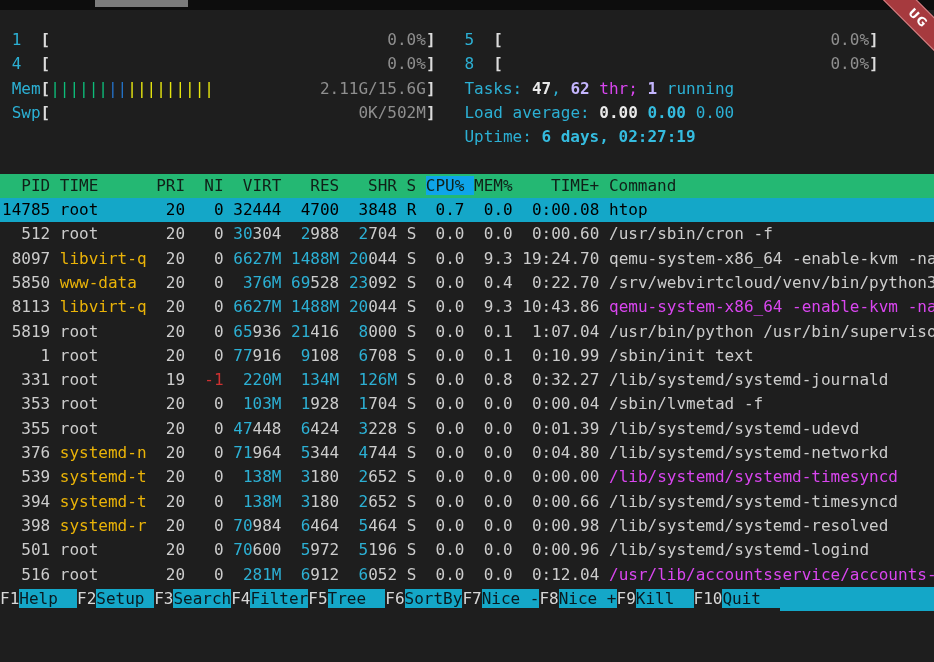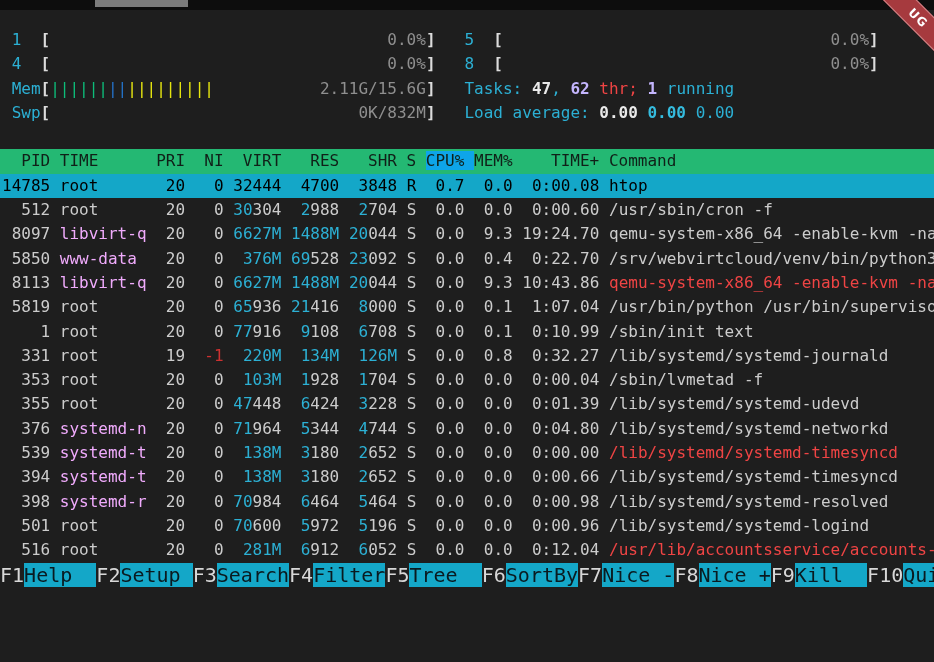--- a/index.html
+++ b/index.html
@@ -19,29 +19,29 @@
   .line.header{background:#24b873;color:#102018;}
   .line.header span{color:#102018;}
   .hdr-sort{background:#0ea5e9;}
   .line.selected{background:#14a7c8;}
   .line.selected span{color:#000000;}
   .cyan{color:#2cb0d4;}
   .cyan-b{color:#35bcdf;font-weight:bold;}
   .white{color:#cccccc;}
   .white-b{color:#eaeaea;font-weight:bold;}
   .dimv{color:#8f8f8f;}
-  .gray{color:#f0abfc;}
-  .green{color:#ef4444;}
+  .gray{color:#eab308;}
+  .green{color:#d946ef;}
   .green-b{color:#c4b5fd;font-weight:bold;}
   .red{color:#cd3131;}
   .bracket{color:#dcdcdc;font-weight:bold;}
   .bar-g{color:#0dbc79;}
   .bar-b{color:#2472c8;}
   .bar-y{color:#e5e510;}
-  .fkeybar{display:flex;height:24.3px;line-height:24.3px;white-space:pre;font-size:20px;}
+  .fkeybar{display:flex;height:24.3px;line-height:24.3px;white-space:pre;font-size:16px;}
   .fk-key{color:#d8d8d8;}
   .fk-label{background:#14a7c8;color:#0a1a20;}
   .fk-fill{flex:1;background:#14a7c8;}
   .ribbon{
     position:absolute;top:6px;left:872px;width:92px;height:22px;
     background:#a63a3e;transform:rotate(45deg);
     border-top:1px solid #cf8487;border-bottom:1px solid #cf8487;
     display:flex;align-items:center;justify-content:center;
     color:#ffffff;font-weight:bold;font-size:12px;letter-spacing:1px;
     font-family:"DejaVu Sans","Liberation Sans",sans-serif;z-index:5;
@@ -51,21 +51,22 @@
 <body>
 
 <div class="topbar">
   <div class="topbar-tab"></div>
 </div>
 
 <div class="terminal" id="terminal">
     <div class="line"><span> </span><span class="cyan">1  </span><span class="bracket">[</span><span>                                   </span><span class="dimv">0.0%</span><span class="bracket">]</span><span>   </span><span class="cyan">5  </span><span class="bracket">[</span><span>                                  </span><span class="dimv">0.0%</span><span class="bracket">]</span></div>
     <div class="line"><span> </span><span class="cyan">4  </span><span class="bracket">[</span><span>                                   </span><span class="dimv">0.0%</span><span class="bracket">]</span><span>   </span><span class="cyan">8  </span><span class="bracket">[</span><span>                                  </span><span class="dimv">0.0%</span><span class="bracket">]</span></div>
     <div class="line"><span> </span><span class="cyan">Mem</span><span class="bracket">[</span><span class="bar-g">||||||</span><span class="bar-b">||</span><span class="bar-y">|||||||||</span><span>           </span><span class="dimv">2.11G/15.6G</span><span class="bracket">]</span><span>   </span><span class="cyan">Tasks: </span><span class="white-b">47</span><span class="cyan">, </span><span class="green-b">62</span><span class="green"> thr; </span><span class="green-b">1</span><span class="cyan"> running</span></div>
-    <div class="line"><span> </span><span class="cyan">Swp</span><span class="bracket">[</span><span>                                </span><span class="dimv">0K/832M</span><span class="bracket">]</span><span>   </span><span class="cyan">Load average: </span><span class="white-b">0.00</span><span> </span><span class="cyan-b">0.00</span><span> </span><span class="cyan">0.00</span></div>
+    <div class="line"><span> </span><span class="cyan">Swp</span><span class="bracket">[</span><span>                                </span><span class="dimv">0K/502M</span><span class="bracket">]</span><span>   </span><span class="cyan">Load average: </span><span class="white-b">0.00</span><span> </span><span class="cyan-b">0.00</span><span> </span><span class="cyan">0.00</span></div>
+    <div class="line"><span>                                                </span><span class="cyan">Uptime: </span><span class="cyan-b">6 days, 02:27:19</span></div>
     <div class="line"></div>
     <div class="line header"><span>  PID </span><span>TIME      </span><span>PRI </span><span> NI </span><span> VIRT </span><span>  RES </span><span>  SHR </span><span>S </span><span class="hdr-sort">CPU% </span><span>MEM% </span><span>   TIME+ </span><span>Command</span></div>
     <div class="line selected"><span class="sel">14785</span><span> </span><span class="sel">root     </span><span> </span><span class="sel"> 20</span><span> </span><span class="sel">  0</span><span> </span><span class="sel">32444</span><span> </span><span class="sel"> 4700</span><span> </span><span class="sel"> 3848</span><span> </span><span class="sel">R</span><span> </span><span class="sel"> 0.7</span><span> </span><span class="sel"> 0.0</span><span> </span><span class="sel"> 0:00.08</span><span> </span><span class="sel">htop</span></div>
     <div class="line"><span class="white">  512</span><span> </span><span class="white">root     </span><span> </span><span class="white"> 20</span><span> </span><span class="white">  0</span><span> </span><span class="cyan">30</span><span class="white">304</span><span> </span><span class="cyan"> 2</span><span class="white">988</span><span> </span><span class="cyan"> 2</span><span class="white">704</span><span> </span><span class="white">S</span><span> </span><span class="white"> 0.0</span><span> </span><span class="white"> 0.0</span><span> </span><span class="white"> 0:00.60</span><span> </span><span class="white">/usr/sbin/cron -f</span></div>
     <div class="line"><span class="white"> 8097</span><span> </span><span class="gray">libvirt-q</span><span> </span><span class="white"> 20</span><span> </span><span class="white">  0</span><span> </span><span class="cyan">6627M</span><span> </span><span class="cyan">1488M</span><span> </span><span class="cyan">20</span><span class="white">044</span><span> </span><span class="white">S</span><span> </span><span class="white"> 0.0</span><span> </span><span class="white"> 9.3</span><span> </span><span class="white">19:24.70</span><span> </span><span class="white">qemu-system-x86_64 -enable-kvm -na</span></div>
     <div class="line"><span class="white"> 5850</span><span> </span><span class="gray">www-data </span><span> </span><span class="white"> 20</span><span> </span><span class="white">  0</span><span> </span><span class="cyan"> 376M</span><span> </span><span class="cyan">69</span><span class="white">528</span><span> </span><span class="cyan">23</span><span class="white">092</span><span> </span><span class="white">S</span><span> </span><span class="white"> 0.0</span><span> </span><span class="white"> 0.4</span><span> </span><span class="white"> 0:22.70</span><span> </span><span class="white">/srv/webvirtcloud/venv/bin/python3</span></div>
     <div class="line"><span class="white"> 8113</span><span> </span><span class="gray">libvirt-q</span><span> </span><span class="white"> 20</span><span> </span><span class="white">  0</span><span> </span><span class="cyan">6627M</span><span> </span><span class="cyan">1488M</span><span> </span><span class="cyan">20</span><span class="white">044</span><span> </span><span class="white">S</span><span> </span><span class="white"> 0.0</span><span> </span><span class="white"> 9.3</span><span> </span><span class="white">10:43.86</span><span> </span><span class="green">qemu-system-x86_64 -enable-kvm -na</span></div>
     <div class="line"><span class="white"> 5819</span><span> </span><span class="white">root     </span><span> </span><span class="white"> 20</span><span> </span><span class="white">  0</span><span> </span><span class="cyan">65</span><span class="white">936</span><span> </span><span class="cyan">21</span><span class="white">416</span><span> </span><span class="cyan"> 8</span><span class="white">000</span><span> </span><span class="white">S</span><span> </span><span class="white"> 0.0</span><span> </span><span class="white"> 0.1</span><span> </span><span class="white"> 1:07.04</span><span> </span><span class="white">/usr/bin/python /usr/bin/superviso</span></div>
     <div class="line"><span class="white">    1</span><span> </span><span class="white">root     </span><span> </span><span class="white"> 20</span><span> </span><span class="white">  0</span><span> </span><span class="cyan">77</span><span class="white">916</span><span> </span><span class="cyan"> 9</span><span class="white">108</span><span> </span><span class="cyan"> 6</span><span class="white">708</span><span> </span><span class="white">S</span><span> </span><span class="white"> 0.0</span><span> </span><span class="white"> 0.1</span><span> </span><span class="white"> 0:10.99</span><span> </span><span class="white">/sbin/init text</span></div>
     <div class="line"><span class="white">  331</span><span> </span><span class="white">root     </span><span> </span><span class="white"> 19</span><span> </span><span class="red"> -1</span><span> </span><span class="cyan"> 220M</span><span> </span><span class="cyan"> 134M</span><span> </span><span class="cyan"> 126M</span><span> </span><span class="white">S</span><span> </span><span class="white"> 0.0</span><span> </span><span class="white"> 0.8</span><span> </span><span class="white"> 0:32.27</span><span> </span><span class="white">/lib/systemd/systemd-journald</span></div>

